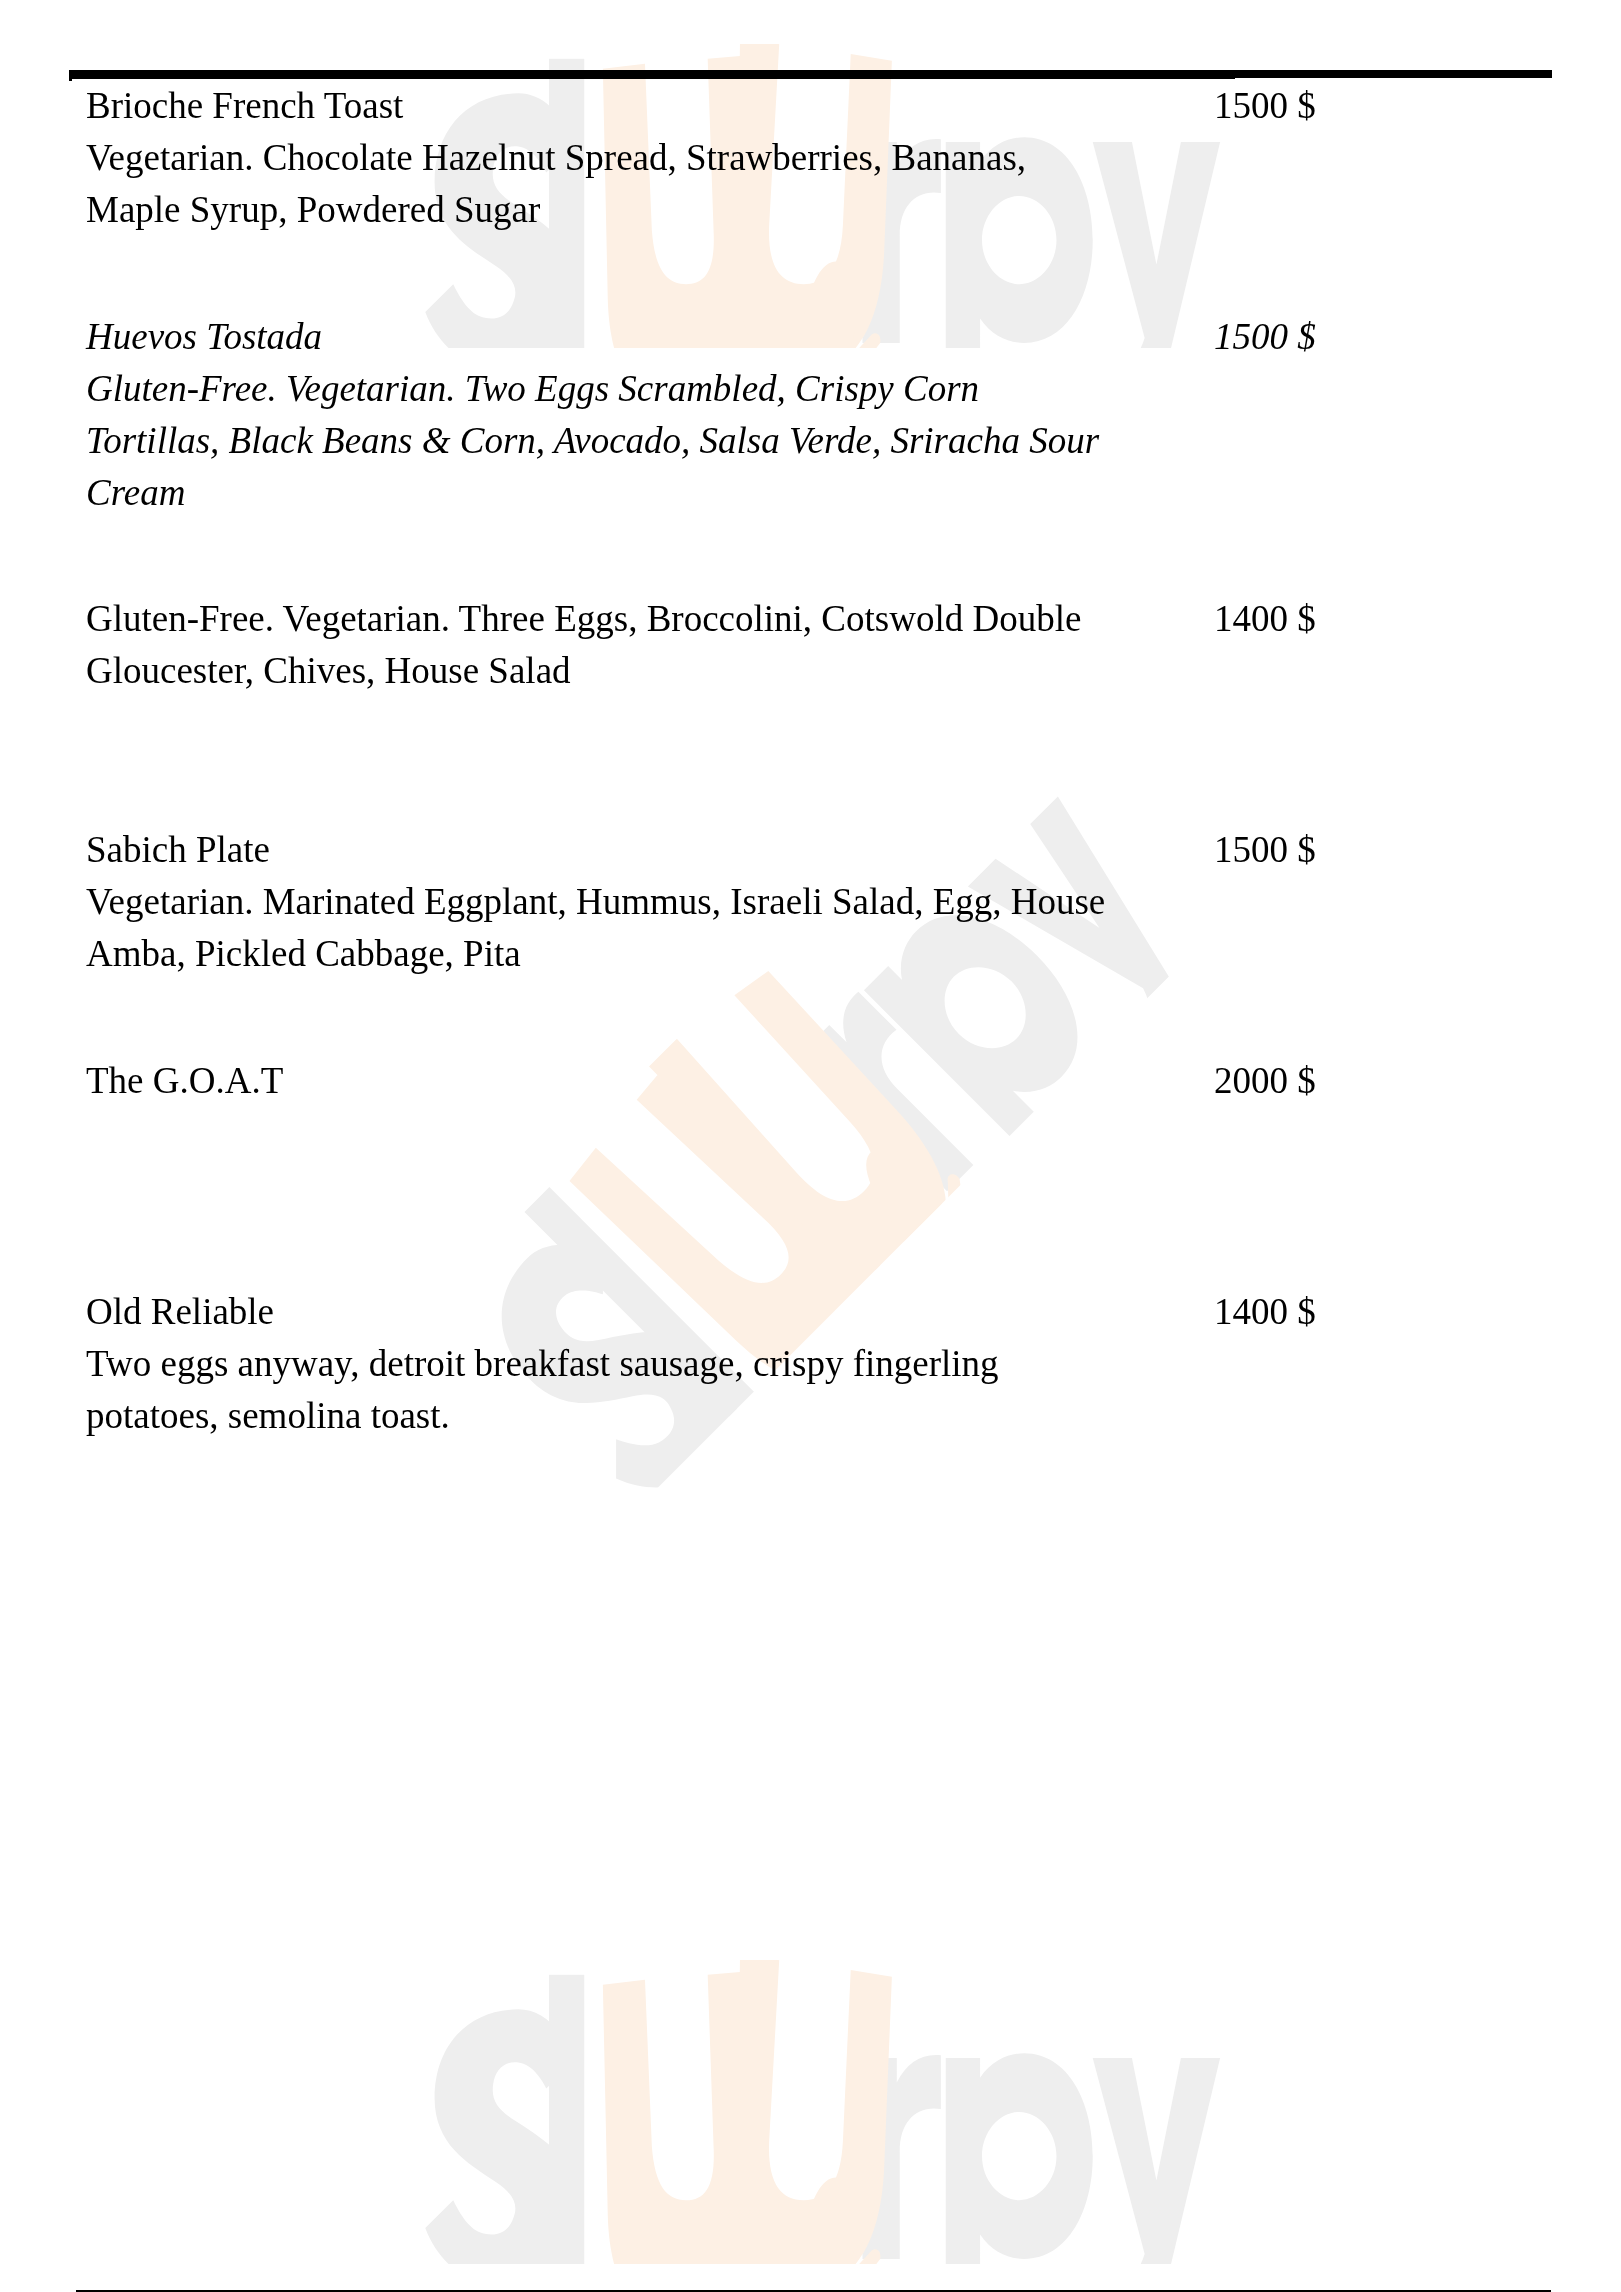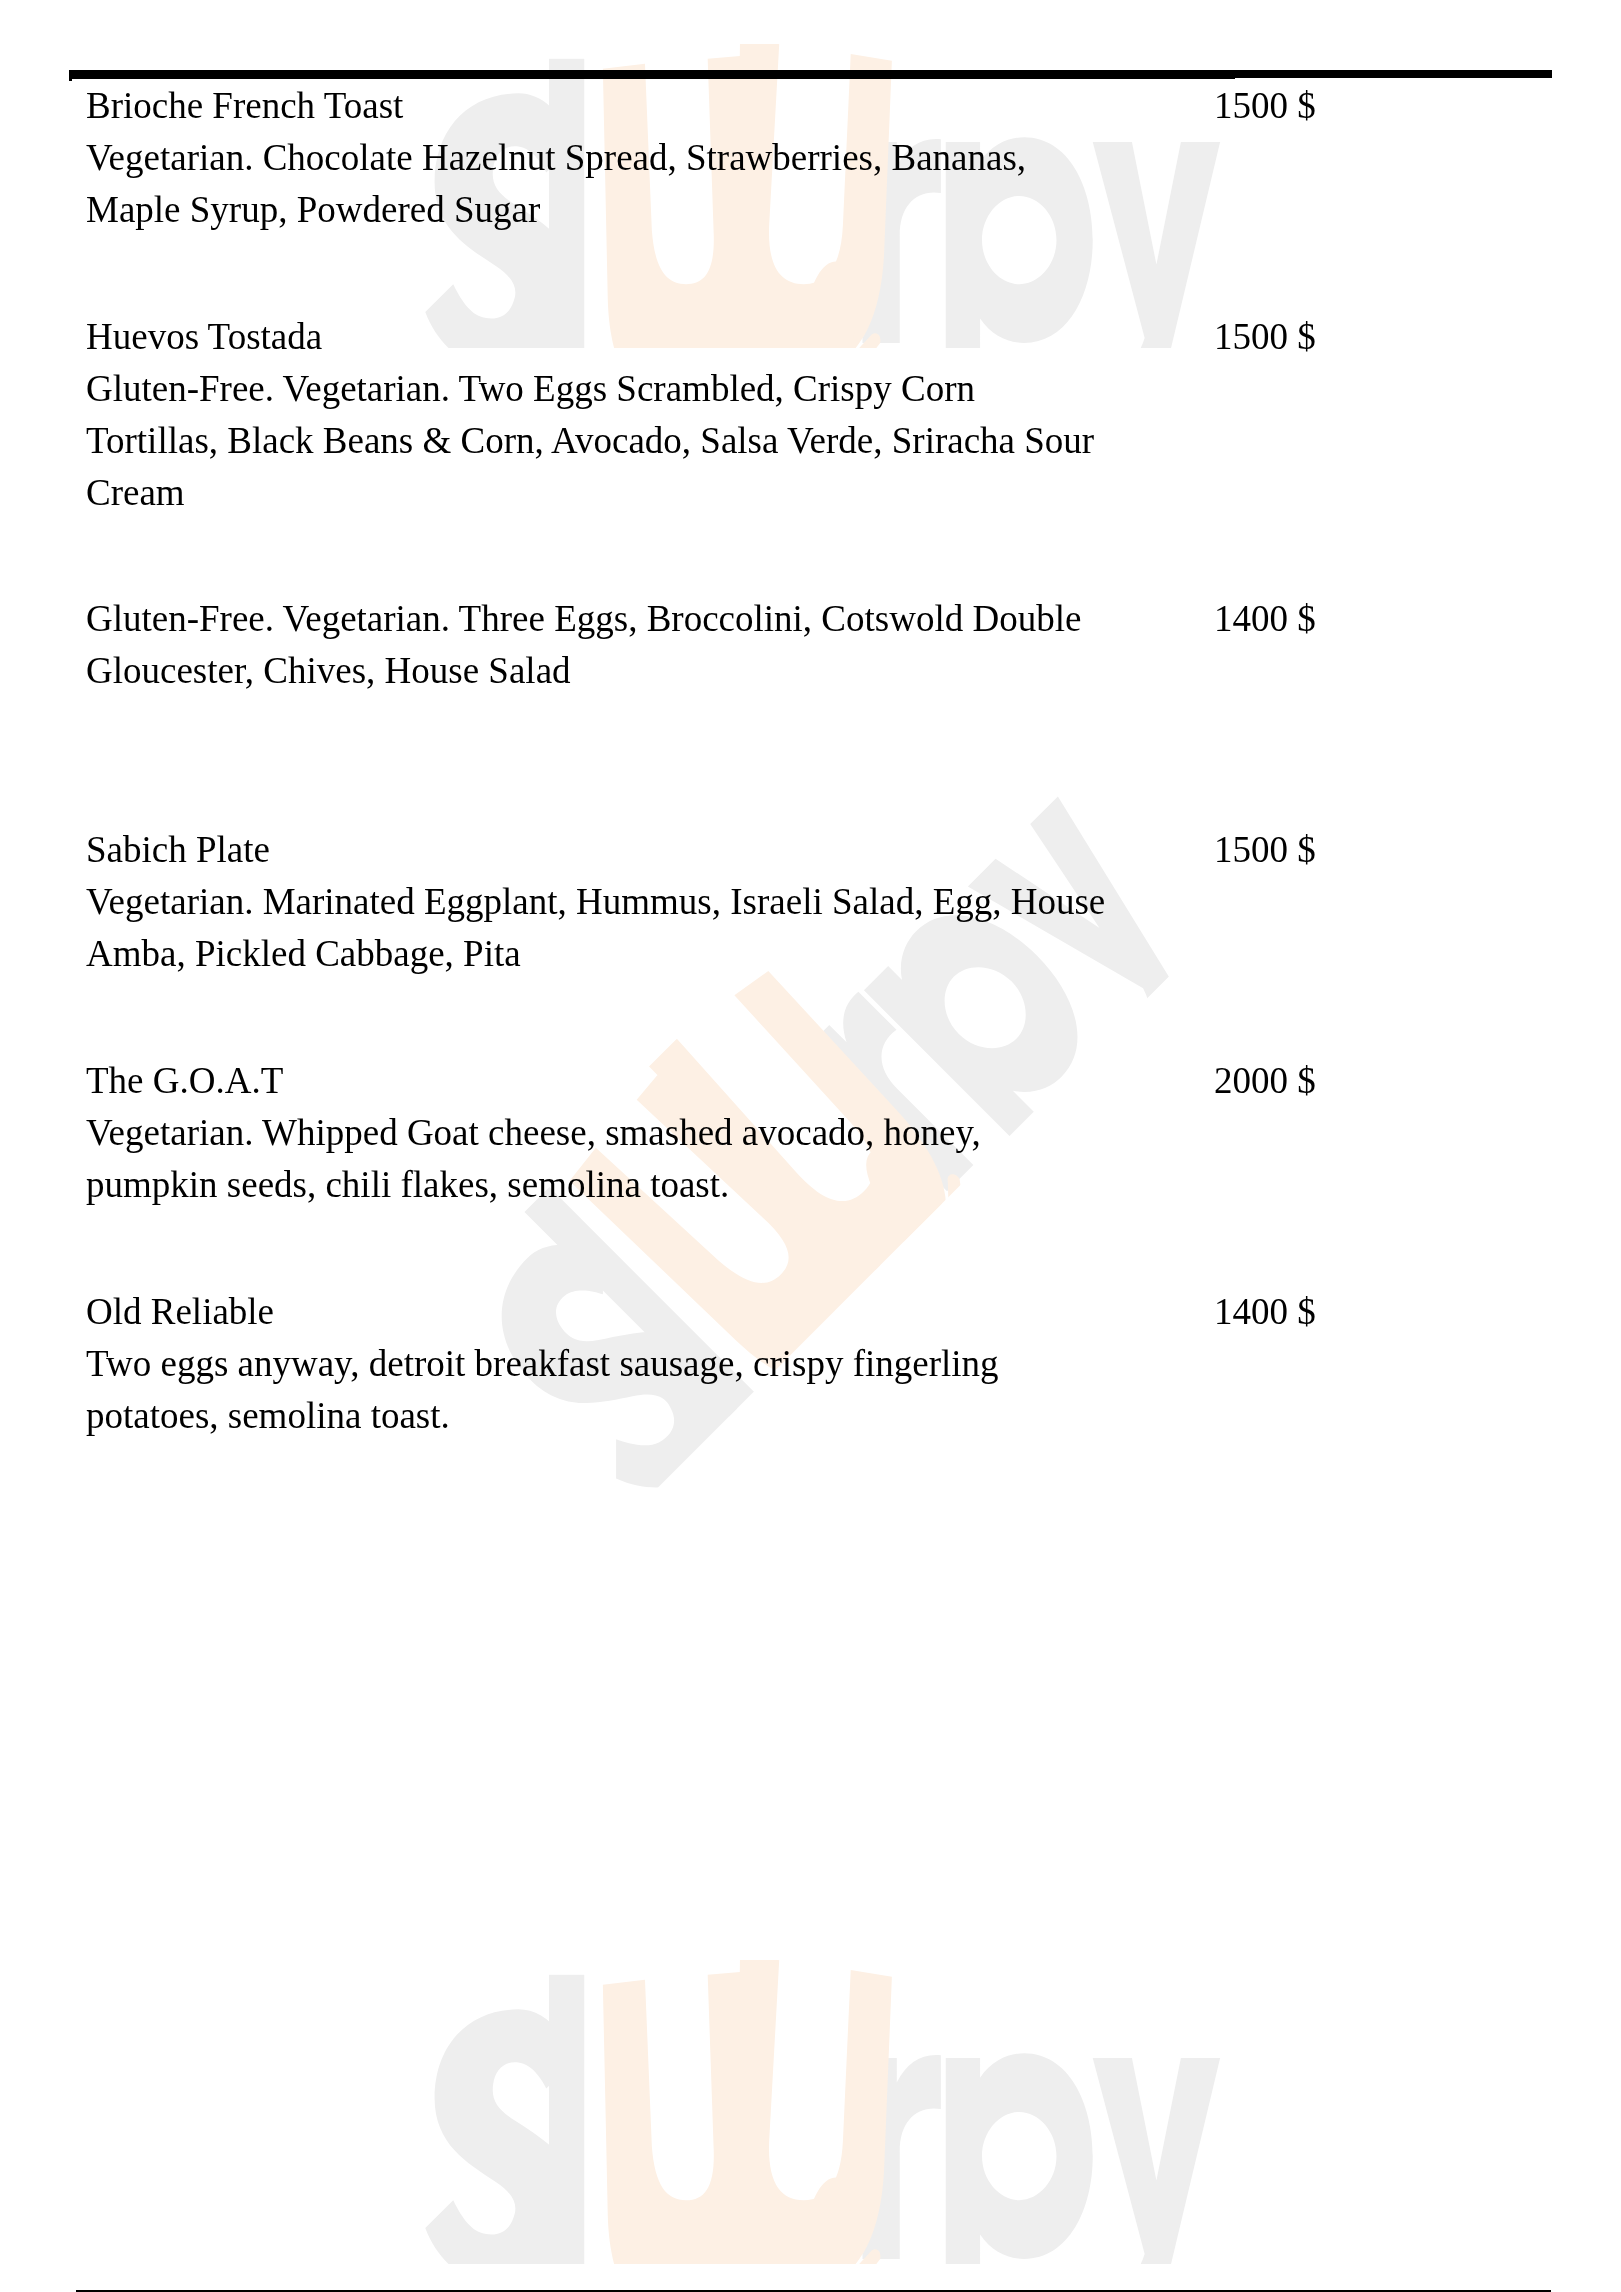--- a/index.html
+++ b/index.html
@@ -68,21 +68,21 @@
       position: absolute;
       left: 86px;
       top: 80px;
       width: 1470px;
       z-index: 1;
     }
     .menu-item {
       position: relative;
       height: 231px;
     }
-    .menu-item.tall { height: 282px; }
+    .menu-item.tall { height: 282px; font-style: italic; }
     .menu-item.short { height: 231px; font-family: Liberation Serif, serif; }
     .item-name, .item-desc-line, .item-price {
       font-size: 37px;
       line-height: 52px;
       white-space: nowrap;
     }
     .item-price {
       position: absolute;
       left: 1128px;
       top: 0;
@@ -183,24 +183,20 @@
     <div class="item-price">1500 $</div>
     <div class="item-desc">
       <span class="item-desc-line">Vegetarian. Marinated Eggplant, Hummus, Israeli Salad, Egg, House</span>
       <span class="item-desc-line">Amba, Pickled Cabbage, Pita</span>
     </div>
   </div>
 
   <div class="menu-item short">
     <div class="item-name">The G.O.A.T</div>
     <div class="item-price">2000 $</div>
-    <div class="item-desc">
-      <span class="item-desc-line">Vegetarian. Whipped Goat cheese, smashed avocado, honey,</span>
-      <span class="item-desc-line">pumpkin seeds, chili flakes, semolina toast.</span>
-    </div>
   </div>
 
   <div class="menu-item short">
     <div class="item-name">Old Reliable</div>
     <div class="item-price">1400 $</div>
     <div class="item-desc">
       <span class="item-desc-line">Two eggs anyway, detroit breakfast sausage, crispy fingerling</span>
       <span class="item-desc-line">potatoes, semolina toast.</span>
     </div>
   </div>

